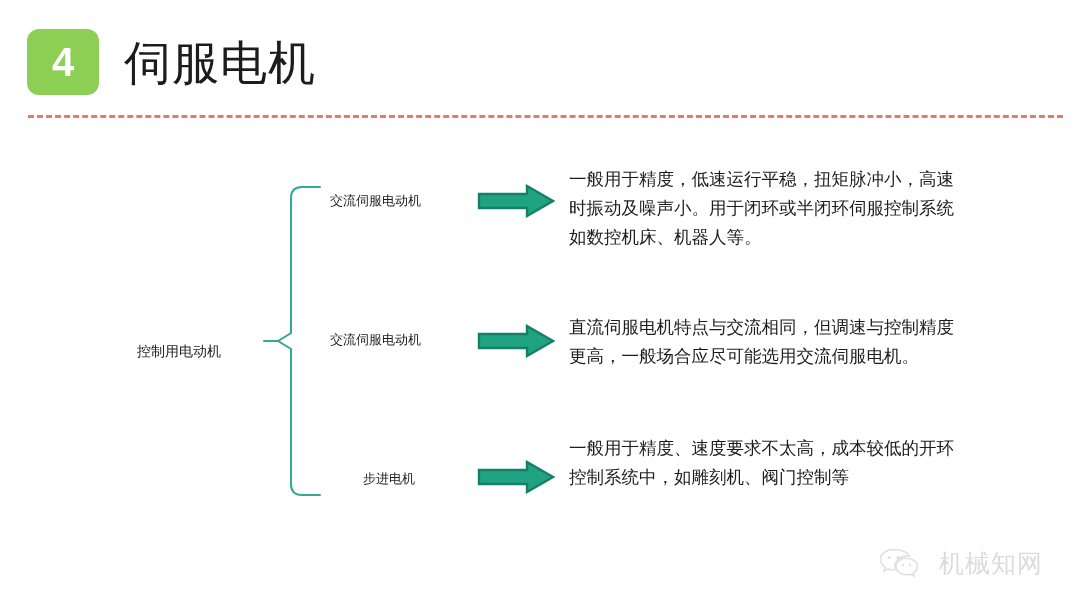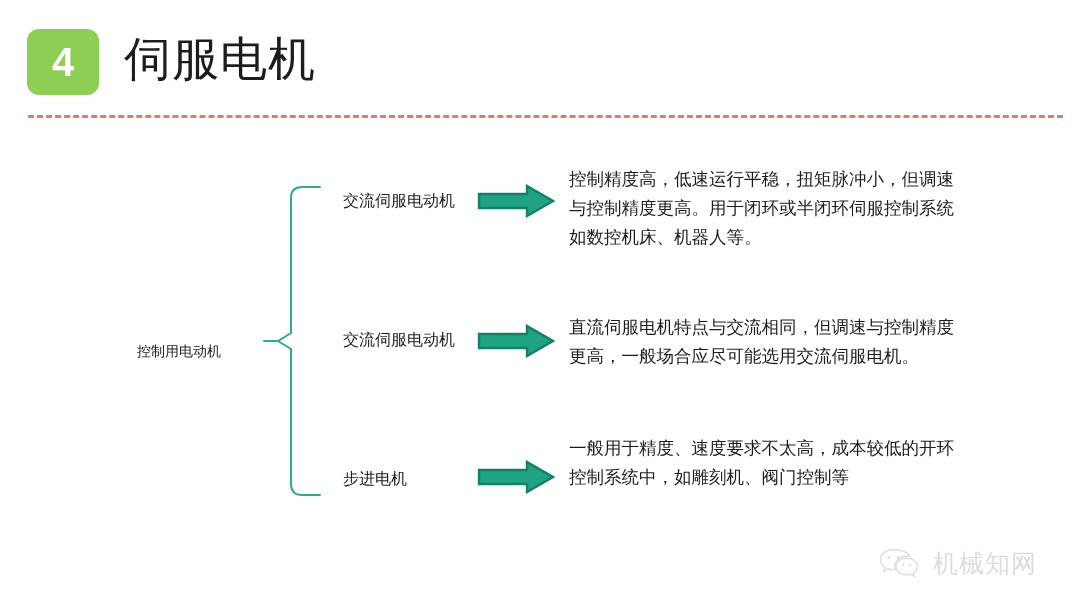--- a/index.html
+++ b/index.html
@@ -50,21 +50,20 @@
   #header-title {
     position: absolute;
     left: 124px;
     top: 34px;
     font-size: 47px;
     line-height: 58px;
     font-weight: normal;
     color: #1c1c1c;
     letter-spacing: 1px;
     white-space: nowrap;
-    font-family: Liberation Mono, monospace;
   }
   #header-rule {
     position: absolute;
     left: 28px;
     top: 115px;
     width: 1035px;
     height: 0;
     border-top: 3px dashed #D9806B;
   }
 
@@ -92,22 +91,22 @@
     width: 60px;
     height: 330px;
   }
   .branch {
     position: absolute;
     left: 0;
     width: 1080px;
   }
   .branch-label {
     position: absolute;
-    left: 343px;
-    font-size: 16px;
+    left: 330px;
+    font-size: 13px;
     line-height: 26px;
     color: #1c1c1c;
     white-space: nowrap;
   }
   .branch-arrow {
     position: absolute;
     left: 477px;
     width: 78px;
     height: 34px;
   }
@@ -126,34 +125,34 @@
   #branch-0 .branch-label { top: 60px; }
   #branch-0 .branch-arrow { top: 56px; }
   #branch-0 .branch-desc  { top: 37px; }
 
   #branch-1 { top: 0px; }
   #branch-1 .branch-label { top: 199px; }
   #branch-1 .branch-arrow { top: 196px; }
   #branch-1 .branch-desc  { top: 186px; font-family: Liberation Mono, monospace; }
 
   #branch-2 { top: 0px; }
-  #branch-2 .branch-label { top: 338px; }
+  #branch-2 .branch-label { top: 338px; margin-left: 33px; }
   #branch-2 .branch-arrow { top: 332px; }
   #branch-2 .branch-desc  { top: 306px; }
 
   
   #watermark {
     position: absolute;
     left: 878px;
     top: 541px;
     width: 186px;
     height: 44px;
     display: flex;
     align-items: center;
-    gap: 13px;
+    gap: 19px;
     opacity: 0.30;
   }
   #watermark-logo {
     width: 42px;
     height: 32px;
     flex: 0 0 auto;
   }
   #watermark-text {
     font-size: 25px;
     line-height: 30px;
@@ -182,21 +181,21 @@
     <svg id="brace-svg" viewBox="0 0 60 330" fill="none" xmlns="http://www.w3.org/2000/svg">
       <path d="M2 165 L16 165 L29 157 L29 22 Q29 11 40 11 L58 11" stroke="#35A893" stroke-width="2" fill="none" stroke-linecap="round"></path>
       <path d="M16 165 L29 173 L29 308 Q29 319 40 319 L58 319" stroke="#35A893" stroke-width="2" fill="none" stroke-linecap="round"></path>
     </svg>
 
     <div class="branch" id="branch-0">
       <div class="branch-label">交流伺服电动机</div>
       <svg class="branch-arrow" viewBox="0 0 78 34" xmlns="http://www.w3.org/2000/svg">
         <path d="M2 10 L50 10 L50 2 L76 17 L50 32 L50 24 L2 24 Z" fill="#1FA383" stroke="#14806A" stroke-width="2.4" stroke-linejoin="miter"></path>
       </svg>
-      <div class="branch-desc">控制精度高，低速运行平稳，扭矩脉冲小，但调速与控制精度更高。用于闭环或半闭环伺服控制系统如数控机床、机器人等。</div>
+      <div class="branch-desc">一般用于精度，低速运行平稳，扭矩脉冲小，高速时振动及噪声小。用于闭环或半闭环伺服控制系统如数控机床、机器人等。</div>
     </div>
 
     <div class="branch" id="branch-1">
       <div class="branch-label">交流伺服电动机</div>
       <svg class="branch-arrow" viewBox="0 0 78 34" xmlns="http://www.w3.org/2000/svg">
         <path d="M2 10 L50 10 L50 2 L76 17 L50 32 L50 24 L2 24 Z" fill="#1FA383" stroke="#14806A" stroke-width="2.4" stroke-linejoin="miter"></path>
       </svg>
       <div class="branch-desc">直流伺服电机特点与交流相同，但调速与控制精度更高，一般场合应尽可能选用交流伺服电机。</div>
     </div>
 

